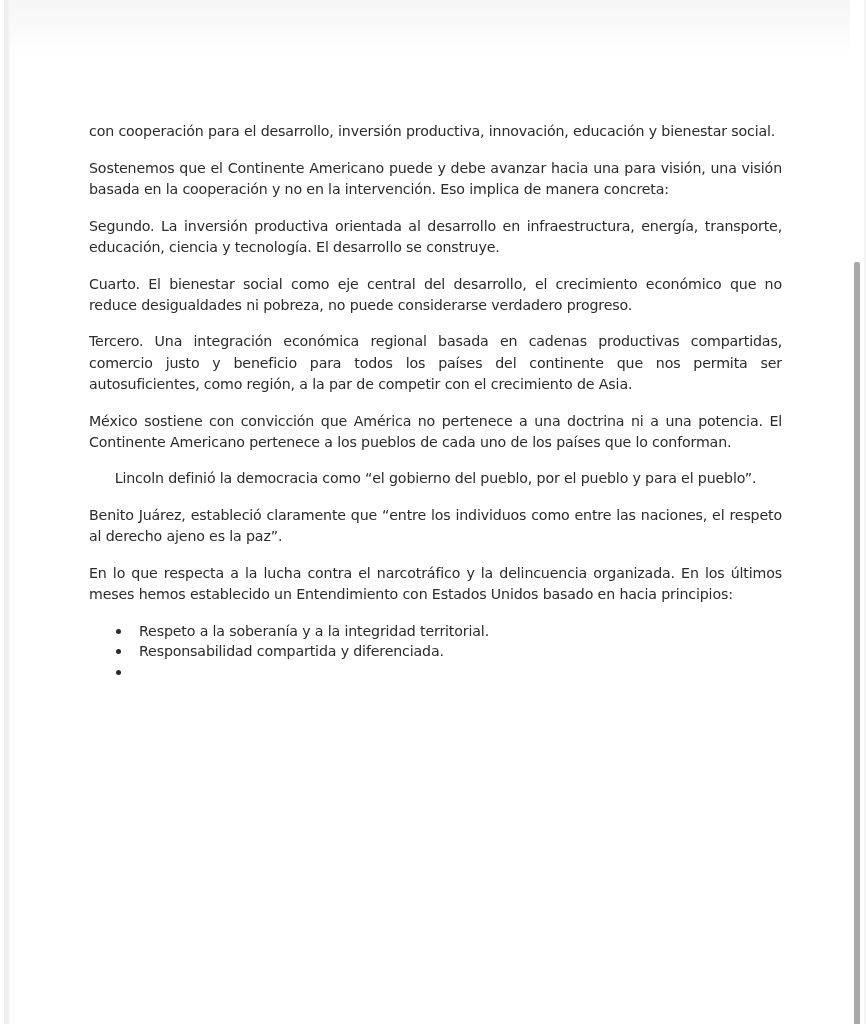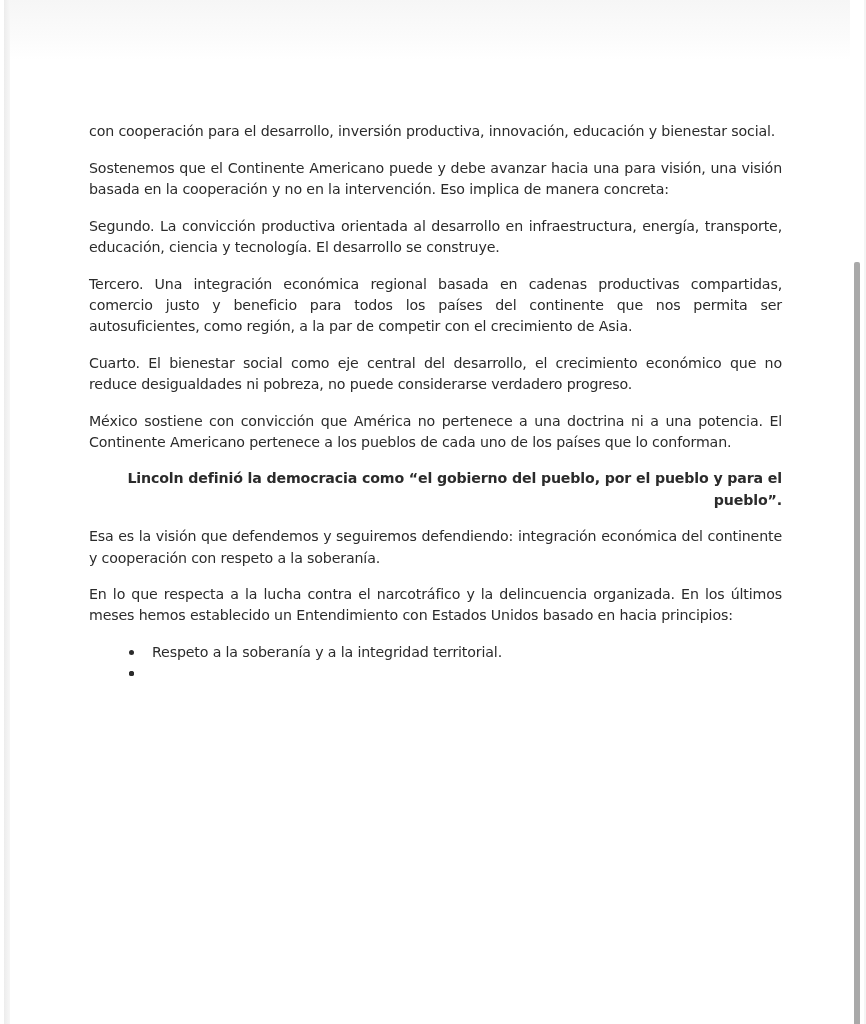--- a/index.html
+++ b/index.html
@@ -40,26 +40,25 @@
       width: 693px;
       font-size: 14.2px;
       line-height: 21.2px;
       letter-spacing: -0.15px;
     }
     .page p {
       margin: 0 0 15.5px 0;
       text-align: justify;
     }
     .page p.last-line-left {
-      text-align: right;
-      font-weight: bold;
+      text-align: center;
     }
     .bullets {
       list-style: none;
-      margin: 13px;
+      margin: 0;
       padding: 0;
     }
     .bullets li {
       position: relative;
       padding-left: 50px;
       line-height: 20.5px;
     }
     .bullets li .bullet {
       position: absolute;
       left: 27px;
@@ -96,35 +95,36 @@
 </head>
 <body>
 
 <div class="viewer">
   <div class="left-edge"></div>
   <div class="top-fade"></div>
 
   <div class="page">
     <p>con cooperación para el desarrollo, inversión productiva, innovación, educación y bienestar social.</p>
     <p>Sostenemos que el Continente Americano puede y debe avanzar hacia una para visión, una visión basada en la cooperación y no en la intervención. Eso implica de manera concreta:</p>
-    <p>Segundo. La convicción productiva orientada al desarrollo en infraestructura, energía, transporte, educación, ciencia y tecnología. El desarrollo se construye.</p>
+    <p>Segundo. La inversión productiva orientada al desarrollo en infraestructura, energía, transporte, educación, ciencia y tecnología. El desarrollo se construye.</p>
+    <p>Cuarto. El bienestar social como eje central del desarrollo, el crecimiento económico que no reduce desigualdades ni pobreza, no puede considerarse verdadero progreso.</p>
     <p>Tercero. Una integración económica regional basada en cadenas productivas compartidas, comercio justo y beneficio para todos los países del continente que nos permita ser autosuficientes, como región, a la par de competir con el crecimiento de Asia.</p>
-    <p>Cuarto. El bienestar social como eje central del desarrollo, el crecimiento económico que no reduce desigualdades ni pobreza, no puede considerarse verdadero progreso.</p>
     <p>México sostiene con convicción que América no pertenece a una doctrina ni a una potencia. El Continente Americano pertenece a los pueblos de cada uno de los países que lo conforman.</p>
     <p class="last-line-left">Lincoln definió la democracia como “el gobierno del pueblo, por el pueblo y para el pueblo”.</p>
-    <p>Esa es la visión que defendemos y seguiremos defendiendo: integración económica del continente y cooperación con respeto a la soberanía.</p>
+    <p>Benito Juárez, estableció claramente que “entre los individuos como entre las naciones, el respeto al derecho ajeno es la paz”.</p>
     <p>En lo que respecta a la lucha contra el narcotráfico y la delincuencia organizada. En los últimos meses hemos establecido un Entendimiento con Estados Unidos basado en hacia principios:</p>
 
     <ul class="bullets">
       <li>
         <span class="bullet"></span>
         <span>Respeto a la soberanía y a la integridad territorial.</span>
       </li>
       <li>
         <span class="bullet"></span>
+        <span>Responsabilidad compartida y diferenciada.</span>
       </li>
       <li>
         <span class="bullet"></span>
       </li>
     </ul>
   </div>
 
   <div class="scroll-track"></div>
   <div class="scroll-thumb"></div>
   <div class="right-edge"></div>

